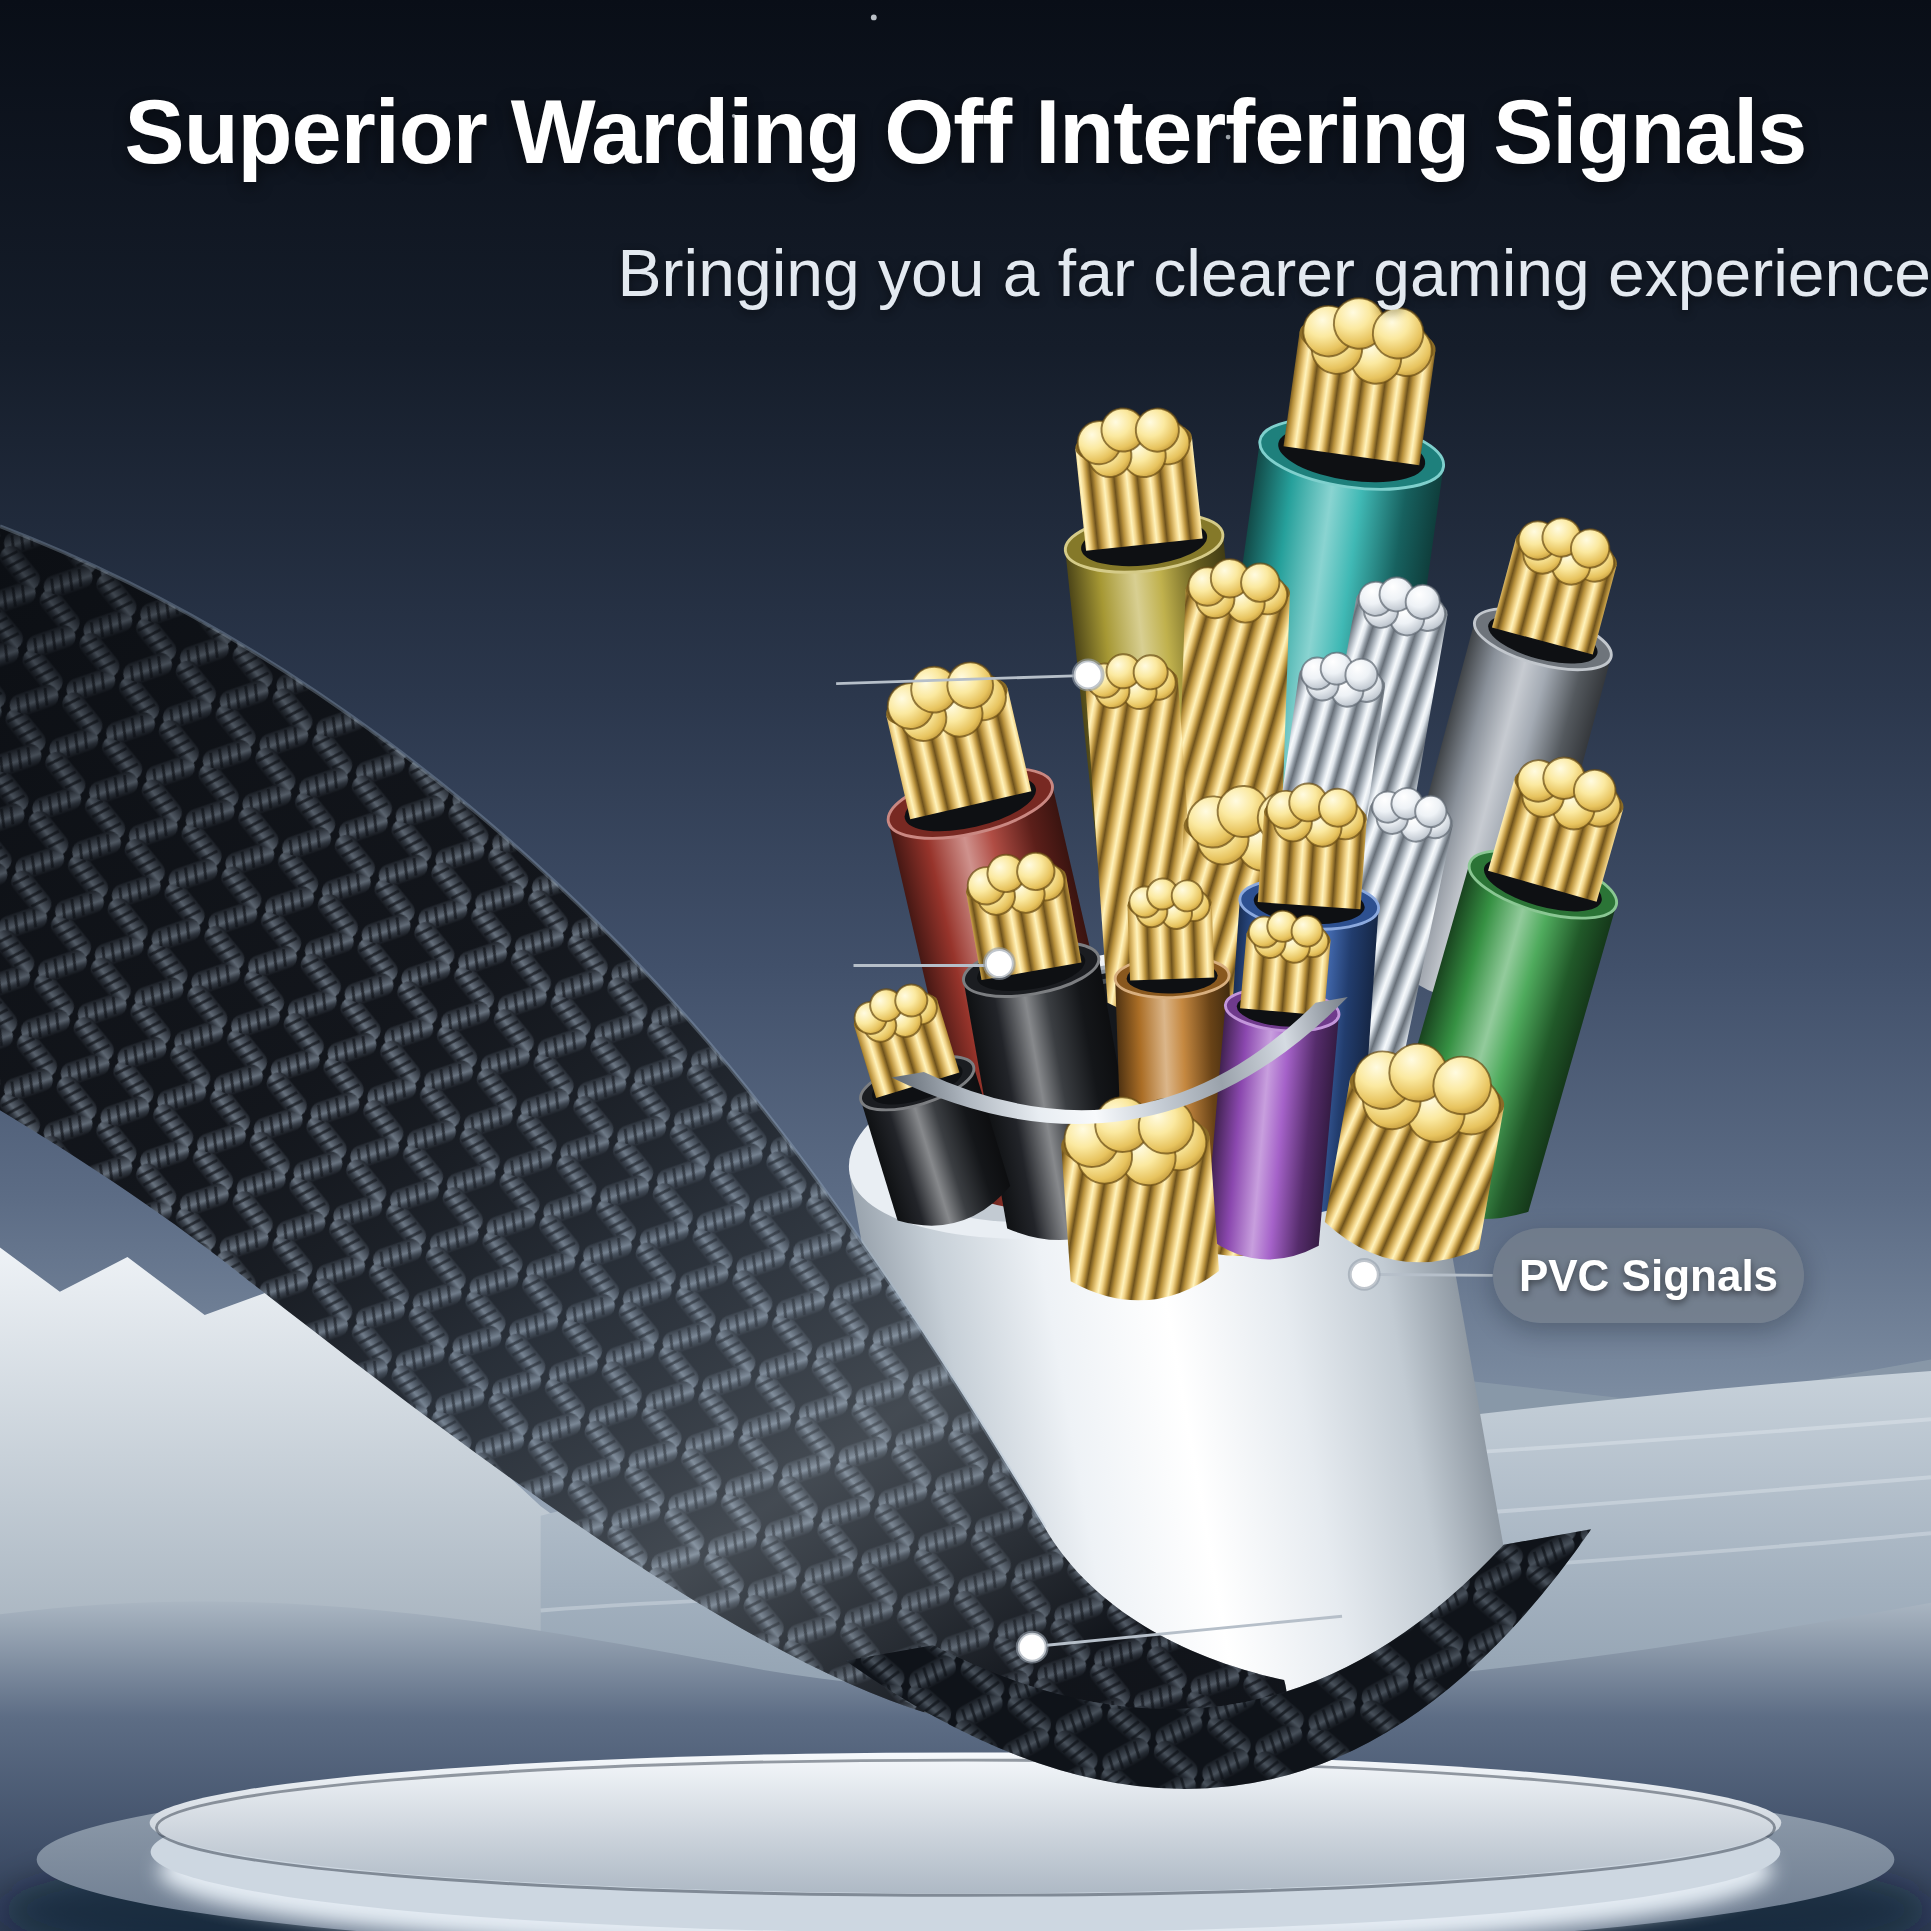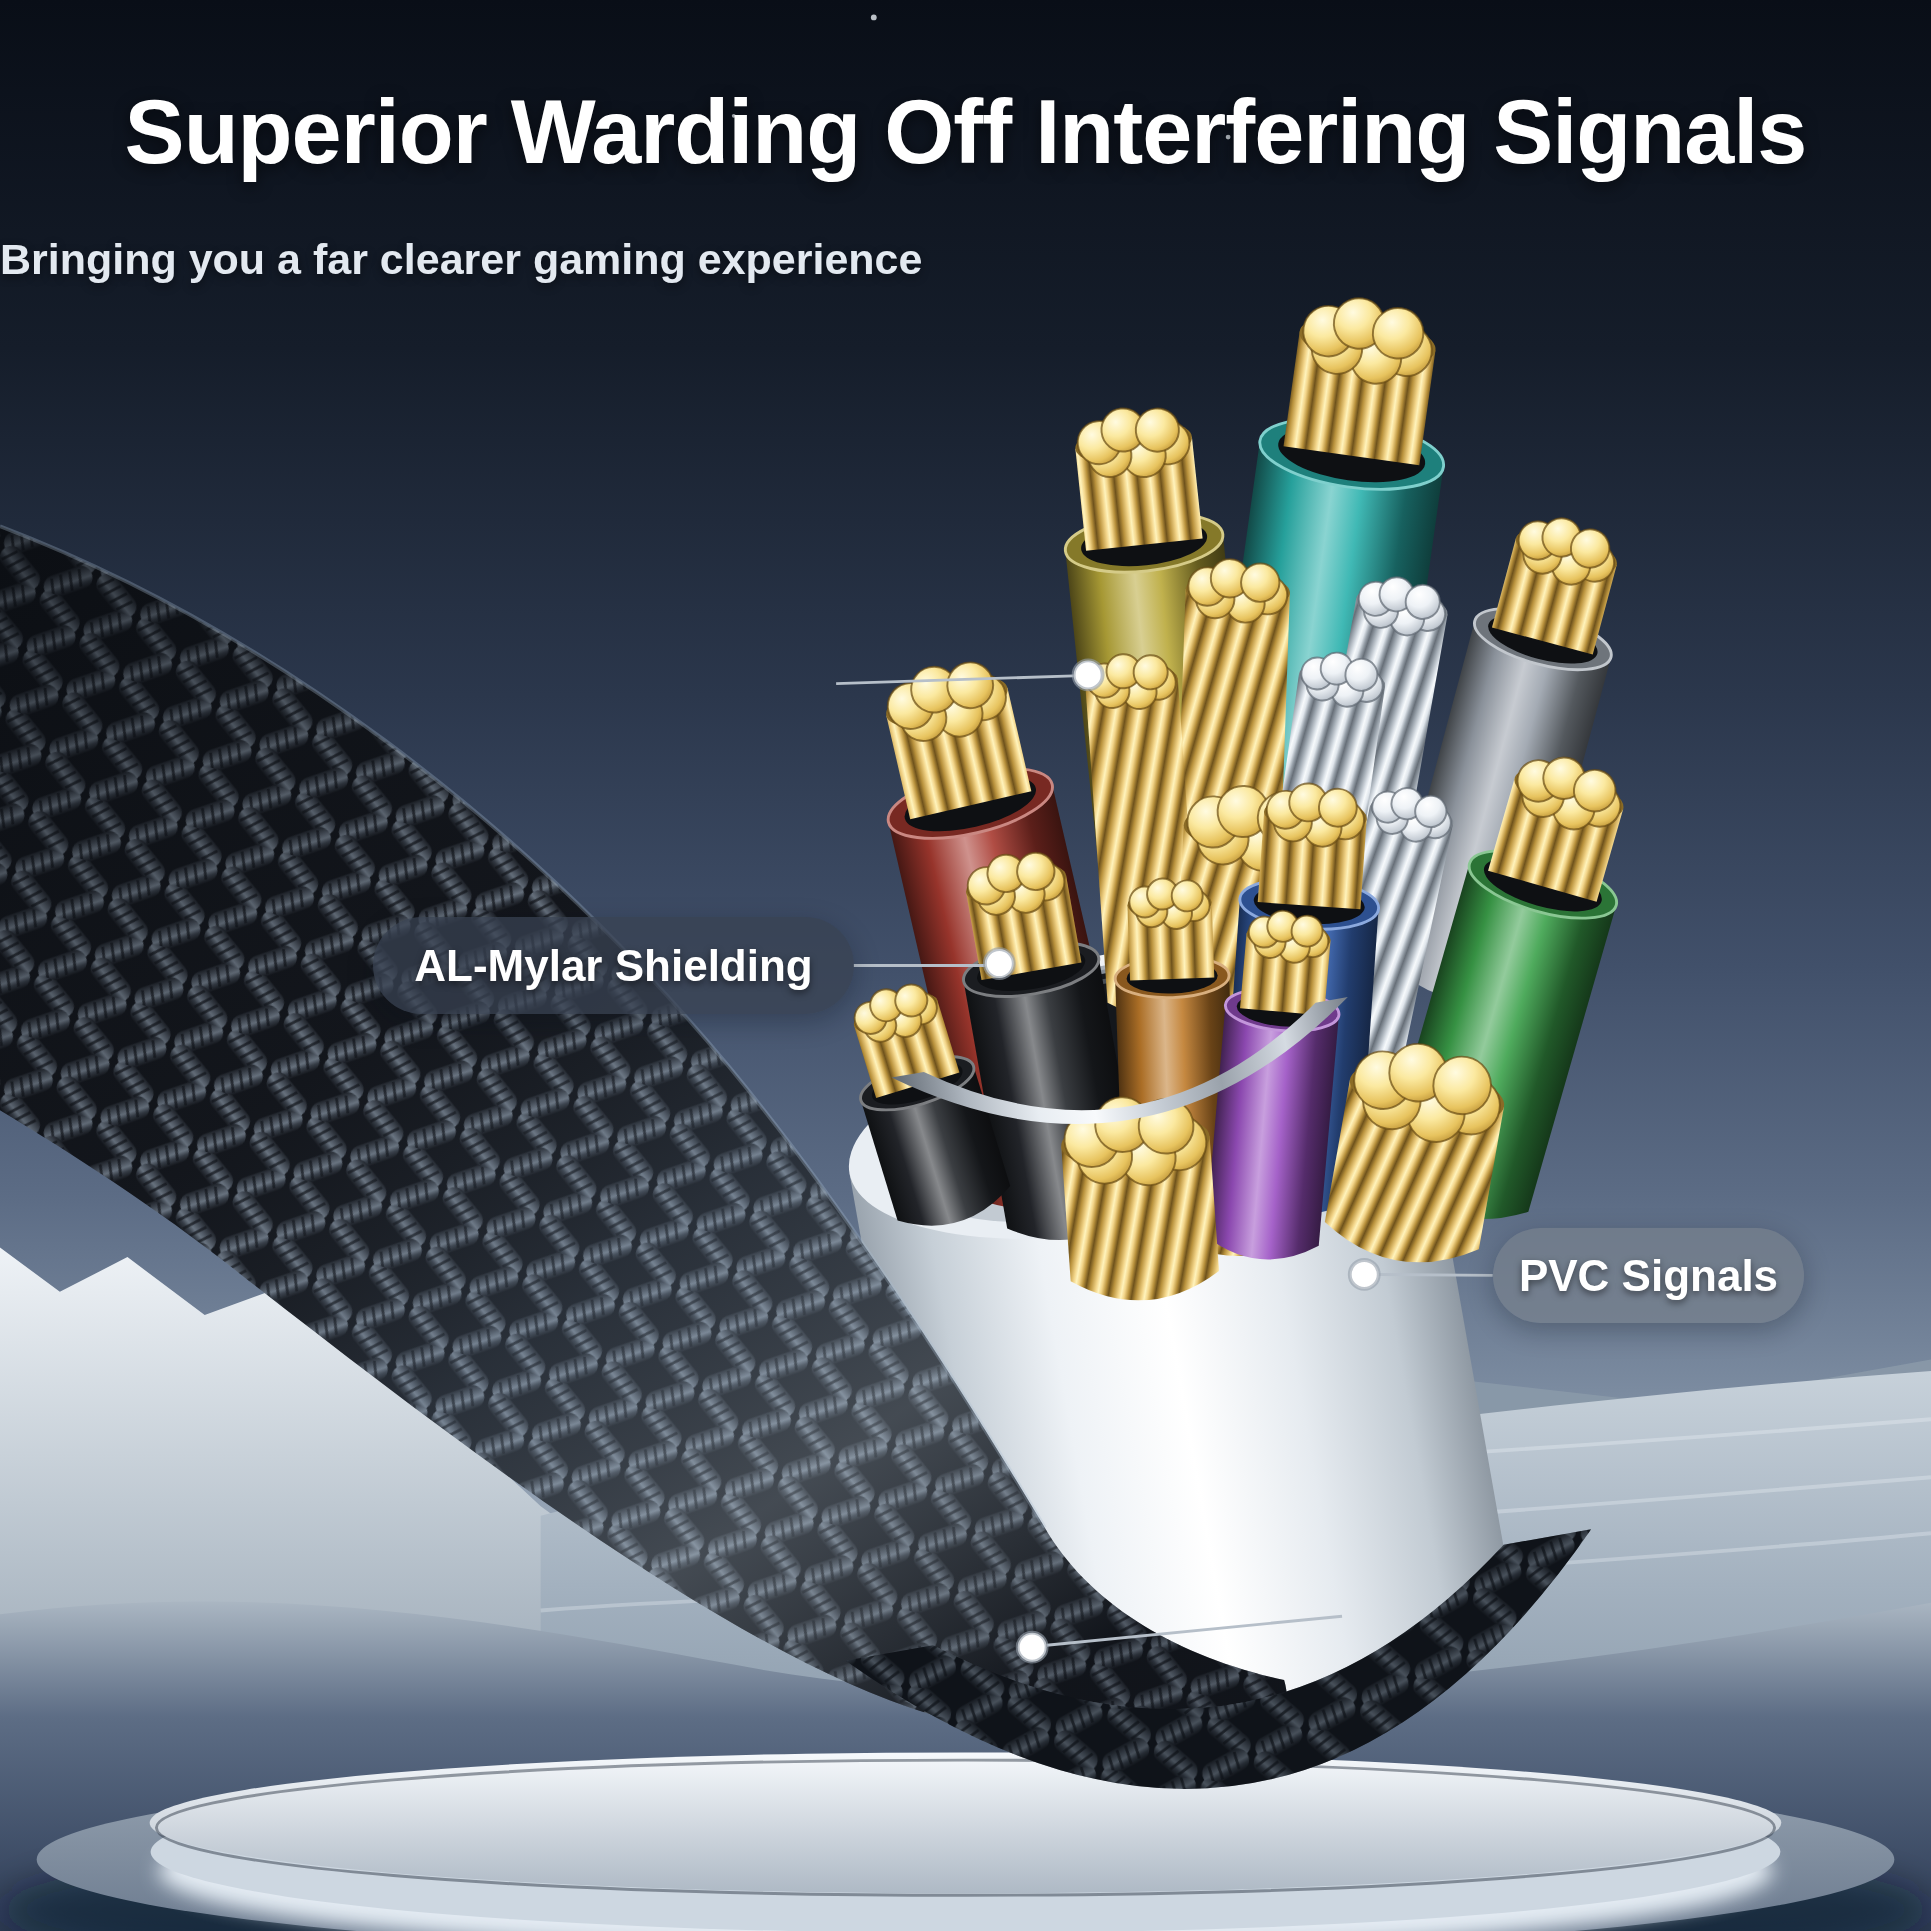--- a/index.html
+++ b/index.html
@@ -2,22 +2,22 @@
 <html style="--c-title: #ffffff; --c-subtitle: #e3e9f0; --c-pill-text: #ffffff; --c-pill-dark: rgba(56,66,82,0.75); --c-pill-gray: rgba(118,128,140,0.72);"><head>
 <meta charset="utf-8">
 <style>
   html,body{margin:0;padding:0;background:#0a0f19;}
   #stage{position:relative;width:1931px;height:1931px;overflow:hidden;
          font-family:"Liberation Sans",sans-serif;}
   #scene{position:absolute;left:0;top:0;width:1931px;height:1931px;}
   .title{position:absolute;left:0;top:81px;width:1931px;text-align:center;
          font-size:90px;font-weight:700;letter-spacing:-1px;color:var(--c-title);
          text-shadow:0 3.9px 15.4px rgba(0,0,0,.55);margin:0;}
-  .subtitle{position:absolute;left:0;top:235px;width:1931px;text-align:left;
-         font-size:43px;font-weight:700;color:var(--c-subtitle);
+  .subtitle{position:absolute;left:0;top:235px;width:1931px;text-align:right;
+         font-size:66px;font-weight:400;color:var(--c-subtitle);
          text-shadow:0 2.9px 9.7px rgba(0,0,0,.45);margin:0;}
   .pill{position:absolute;display:flex;align-items:center;justify-content:center;
         border-radius:965px;font-size:44px;font-weight:700;white-space:nowrap;
         color:var(--c-pill-text);text-shadow:0 2.9px 7.7px rgba(0,0,0,.5);
         box-shadow:0 7.7px 27px rgba(8,14,24,.28);}
   .pill.dark{background:var(--c-pill-dark);}
   .pill.gray{background:var(--c-pill-gray);}
 </style>
 </head>
 <body>
@@ -542,17 +542,16 @@
     <line x1="1546" y1="1321" x2="1428" y2="1320" stroke="#b6bfc9" stroke-width="3"></line>
     <circle cx="1413" cy="1320" r="15" fill="#ffffff" stroke="rgba(150,160,172,.6)" stroke-width="4"></circle>
     <line x1="1390" y1="1674" x2="1084" y2="1704" stroke="#b6bfc9" stroke-width="3"></line>
     <circle cx="1069" cy="1706" r="15" fill="#ffffff" stroke="rgba(150,160,172,.6)" stroke-width="4"></circle>
   </g>
 </svg>
 
 <h1 class="title">Superior Warding Off Interfering Signals</h1>
 <p class="subtitle">Bringing you a far clearer gaming experience</p>
 
-<div class="pill dark" style="left:373px;top:917px;width:481px;height:97px">AL-Mylar Shielding</div>
 <div class="pill gray" style="left:1493px;top:1228px;width:311px;height:95px">PVC Signals</div>
 
 </div>
 
 
 </body></html>

